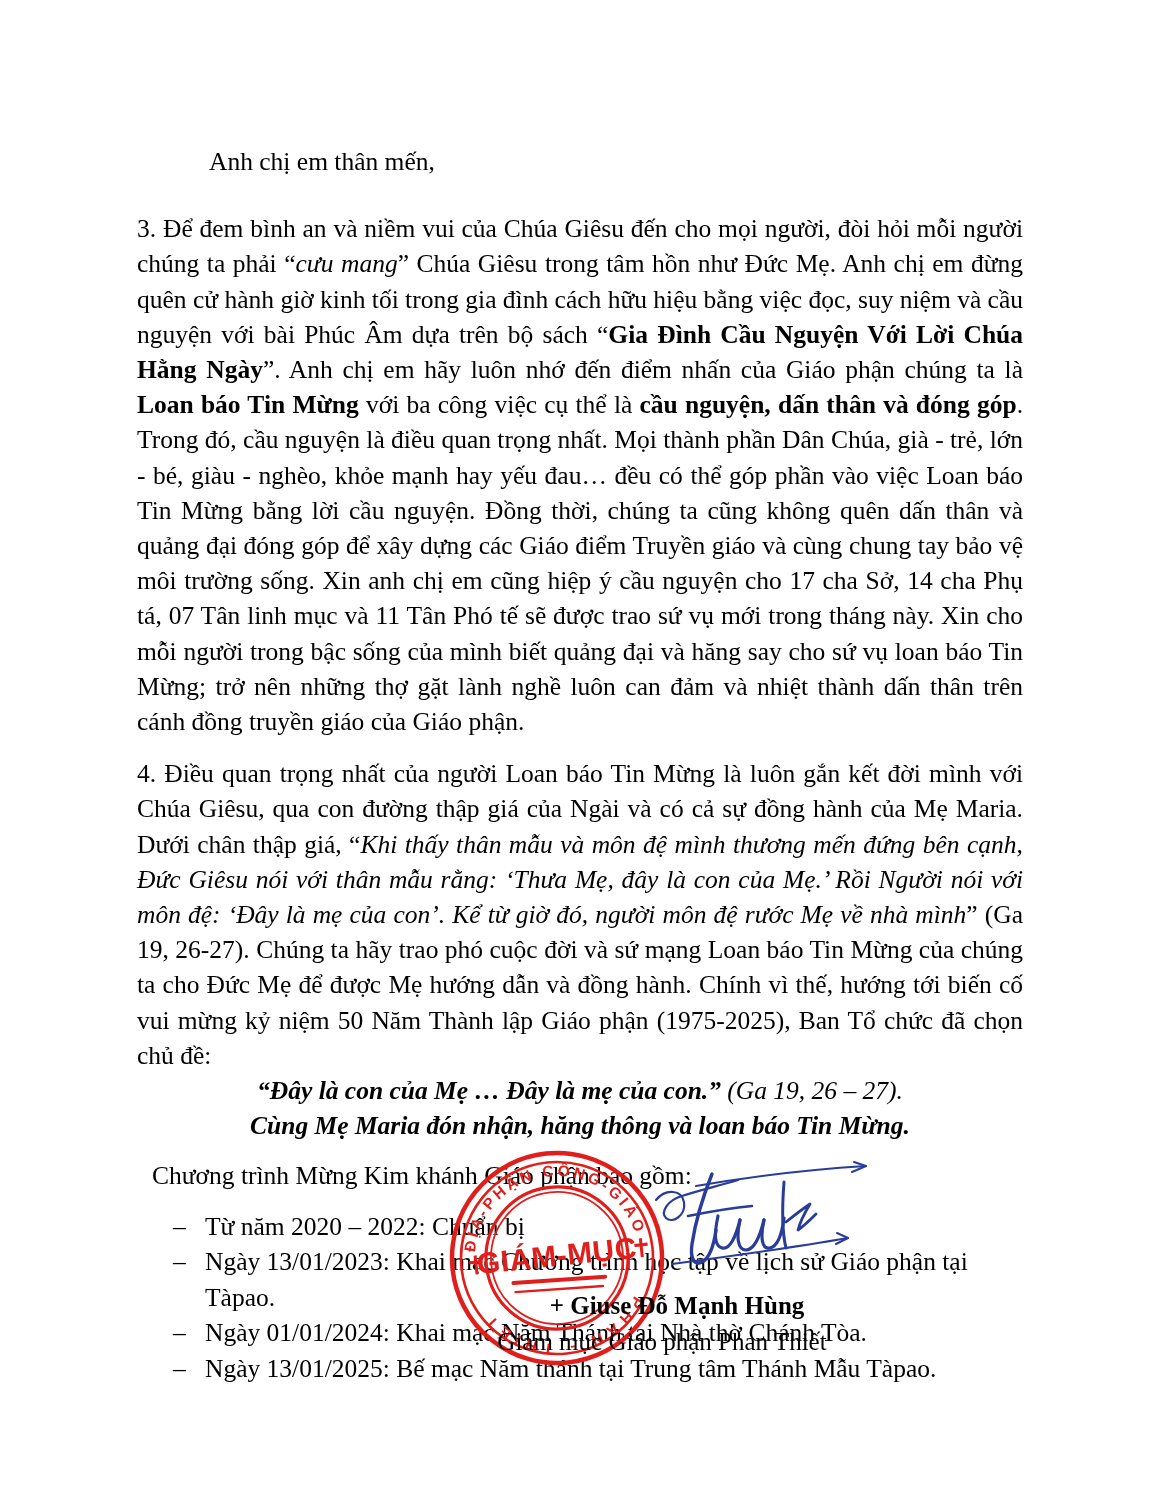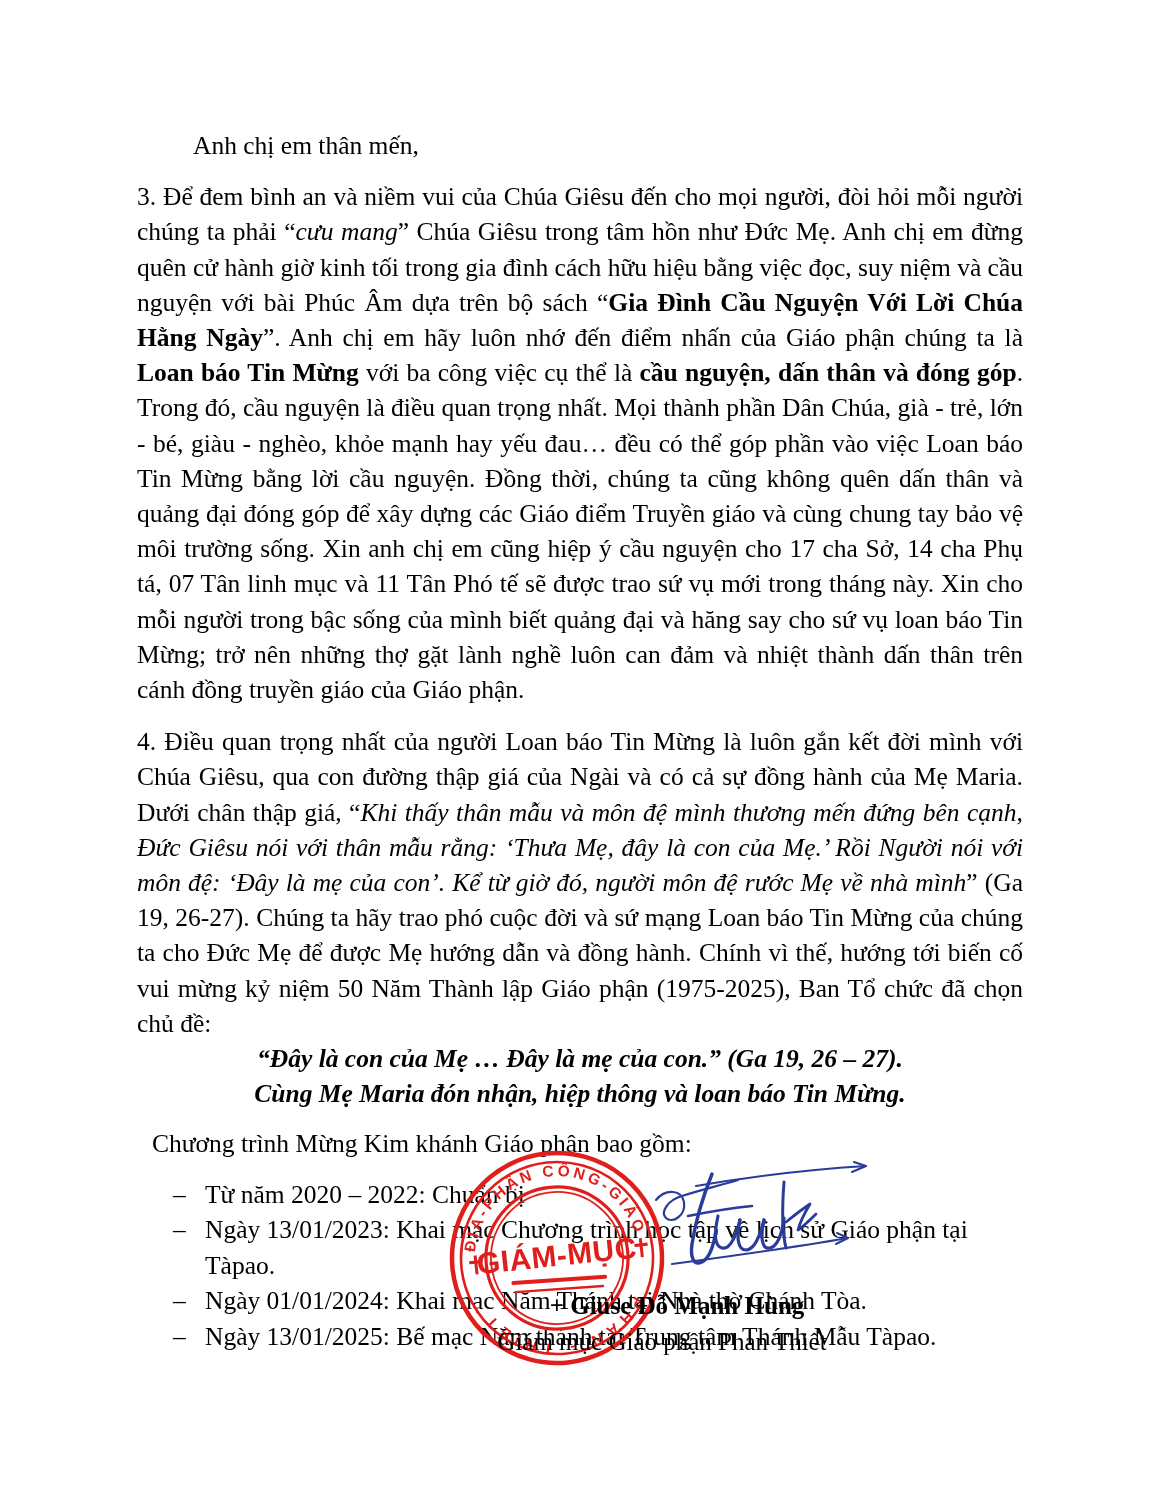--- a/index.html
+++ b/index.html
@@ -29,40 +29,40 @@
   p.body-par {
     margin: 0 0 0 0;
     font-size: 25.5px;
     line-height: 35.2px;
     text-align: justify;
     text-justify: inter-word;
     text-indent: 56px;
     hyphens: none;
   }
   .salutation {
-    margin: 0;
+    margin: 16px;
     font-size: 25.5px;
     line-height: 35.2px;
     text-indent: 56px;
   }
   .gap-small { height: 16px; }
   .gap-mid { height: 17px; }
   .gap-large { height: 42px; }
   b, strong { font-weight: bold; }
   i, em { font-style: italic; }
   .theme-line {
     margin: 0;
     font-size: 25.5px;
     line-height: 35.2px;
     text-align: center;
     font-weight: bold;
     font-style: italic;
   }
   .theme-line .ref {
-    font-weight: bold;
+    font-weight: normal;
     font-style: italic;
   }
   .list-intro {
     margin: 15px;
     font-size: 25.5px;
     line-height: 35.2px;
     text-indent: 0;
   }
   ul.prog-list {
     list-style: none;
@@ -148,21 +148,21 @@
     <div class="gap-mid"></div>
 
     <p class="body-par" style="text-indent:0;">
       <span>4. Điều quan trọng nhất của người Loan báo Tin Mừng là luôn gắn kết đời mình với Chúa Giêsu, qua con đường thập giá của Ngài và có cả sự đồng hành của Mẹ Maria. Dưới chân thập giá, “</span><i>Khi thấy thân mẫu và môn đệ mình thương mến đứng bên cạnh, Đức Giêsu nói với thân mẫu rằng: ‘Thưa Mẹ, đây là con của Mẹ.’ Rồi Người nói với môn đệ: ‘Đây là mẹ của con’. Kể từ giờ đó, người môn đệ rước Mẹ về nhà mình</i><span>” (Ga 19, 26-27). Chúng ta hãy trao phó cuộc đời và sứ mạng Loan báo Tin Mừng của chúng ta cho Đức Mẹ để được Mẹ hướng dẫn và đồng hành. Chính vì thế, hướng tới biến cố vui mừng kỷ niệm 50 Năm Thành lập Giáo phận (1975-2025), Ban Tổ chức đã chọn chủ đề:</span>
     </p>
 
     <p class="theme-line">
       <span>“Đây là con của Mẹ … Đây là mẹ của con.”</span><span class="ref"> (Ga 19, 26 – 27).</span>
     </p>
 
-    <p class="theme-line">Cùng Mẹ Maria đón nhận, hiệp thông và loan báo Tin Mừng.</p>
+    <p class="theme-line">Cùng Mẹ Maria đón nhận, hăng thông và loan báo Tin Mừng.</p>
 
     <p class="list-intro">Chương trình Mừng Kim khánh Giáo phận bao gồm:</p>
 
     <ul class="prog-list">
       <li>
         <span class="dash">–</span>
         <span>Từ năm 2020 – 2022: Chuẩn bị</span>
       </li>
       <li>
         <span class="dash">–</span>

